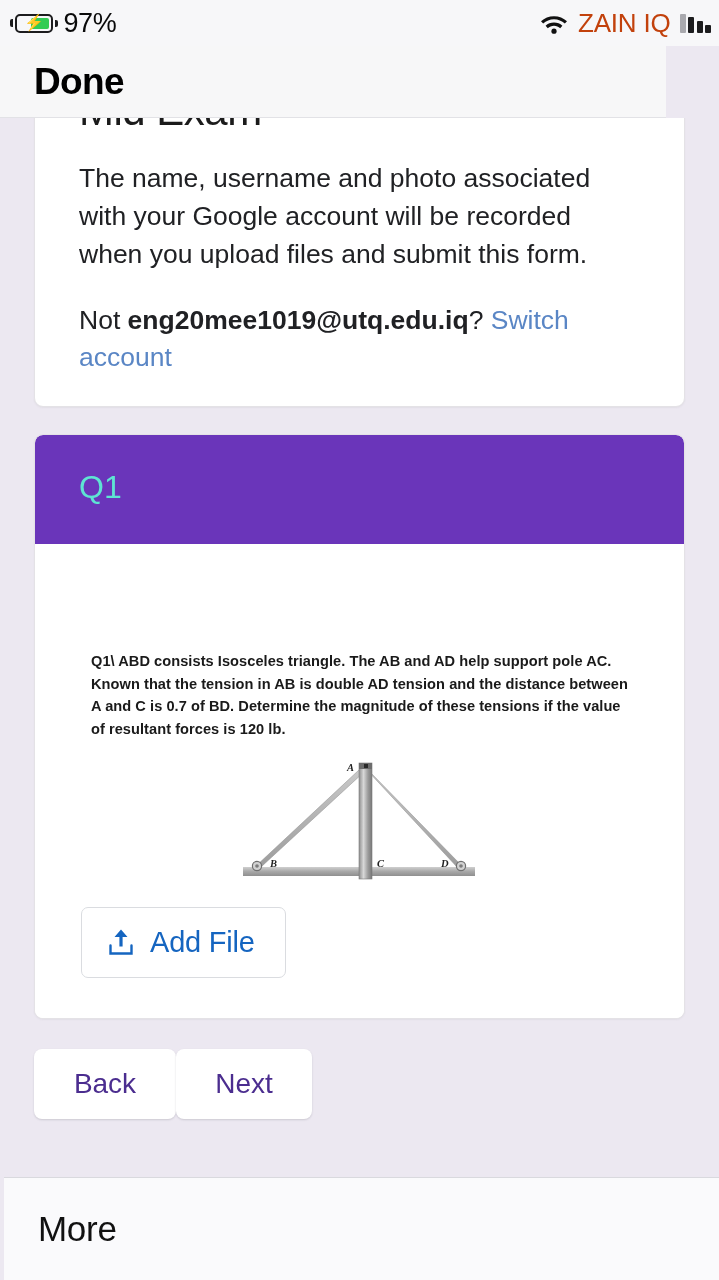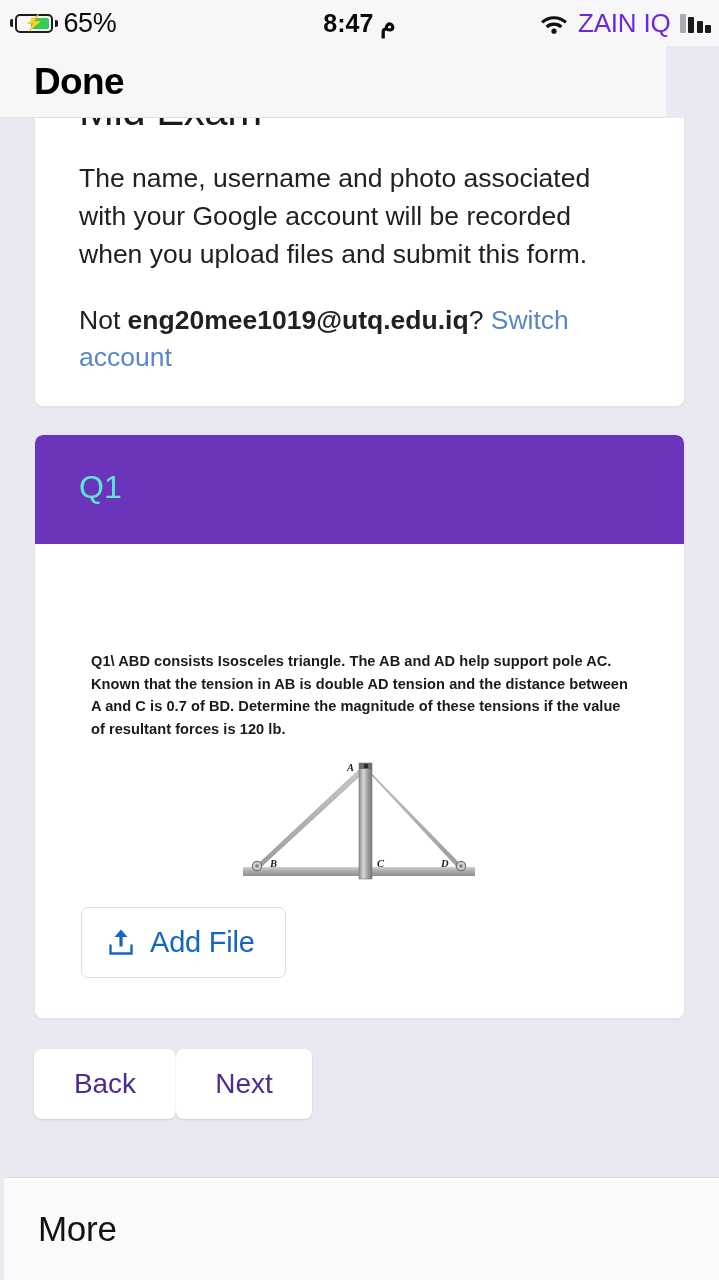--- a/index.html
+++ b/index.html
@@ -69,21 +69,21 @@
     text-align: center;
     font-size: 25px; font-weight: 600; color: #0a0a0a;
     letter-spacing: 0px;
   }
   .sb-right {
     position: absolute; right: 8px;
     display: flex; align-items: center; gap: 9px;
   }
   .wifi-icon { width: 30px; height: 22px; display:block; }
   .carrier {
-    font-size: 26px; color: #6d28d9; letter-spacing: -0.2px;
+    font-size: 26px; color: #c2410c; letter-spacing: -0.2px;
   }
   .bars { display: flex; align-items: flex-end; gap: 2.5px; height: 20px; }
   .bars i { display:block; width: 6px; background: #1c1c1e; border-radius: 1px; }
   .bars i.b1 { height: 19px; background: #a9a9ae; }
   .bars i.b2 { height: 16px; }
   .bars i.b3 { height: 12px; }
   .bars i.b4 { height: 8px; }
 
   
   .navbar {
@@ -265,24 +265,23 @@
   <div class="statusbar">
     <div class="sb-left">
       <div class="batt-wrap">
         <span class="batt-nub"></span>
         <span class="batt-body">
           <span class="batt-fill"></span>
           <span class="batt-bolt">⚡</span>
         </span>
         <span class="batt-tip"></span>
       </div>
-      <span class="batt-pct">65%</span>
-    </div>
-
-    <div class="sb-center">م 8:47</div>
+      <span class="batt-pct">97%</span>
+    </div>
+
 
     <div class="sb-right">
       <span>
         <svg class="wifi-icon" viewBox="0 0 30 22">
           <path d="M15 4.2c5.0 0 9.6 1.9 13.0 5.0l-2.2 2.4C22.9 8.9 19.1 7.3 15 7.3S7.1 8.9 4.2 11.6L2 9.2C5.4 6.1 10 4.2 15 4.2z" fill="#111"></path>
           <path d="M15 10.6c3.2 0 6.2 1.2 8.4 3.2l-2.2 2.4C19.5 14.7 17.3 13.8 15 13.8s-4.5.9-6.2 2.4l-2.2-2.4c2.2-2.0 5.2-3.2 8.4-3.2z" fill="#111"></path>
           <circle cx="15" cy="19.2" r="2.6" fill="#111"></circle>
         </svg>
       </span>
       <span class="carrier">ZAIN IQ</span>

